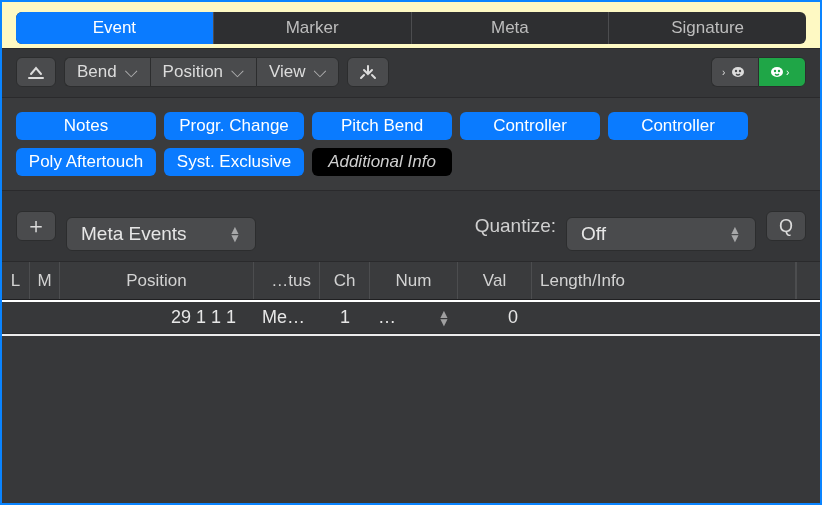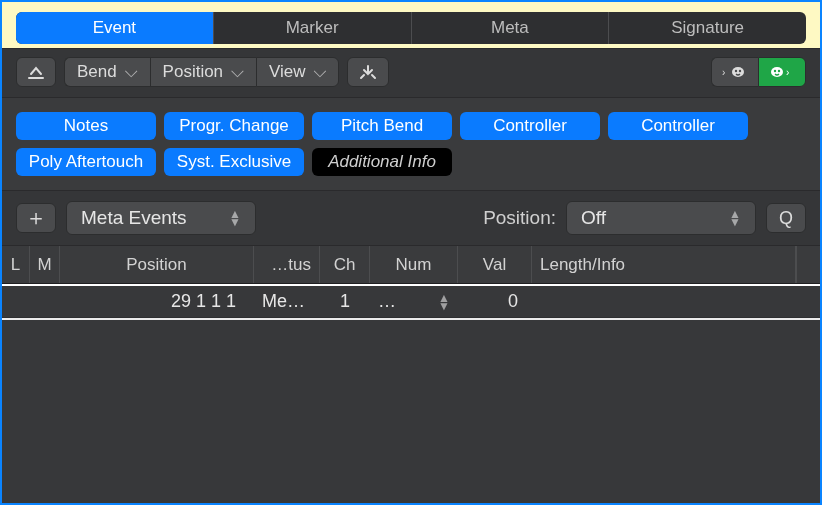--- a/index.html
+++ b/index.html
@@ -121,20 +121,21 @@
     border-radius: 6px;
     border: 1px solid #2c2d2e;
     height: 34px;
     display: flex;
     align-items: center;
     padding: 0 14px;
     font-size: 19px;
     min-width: 190px;
     justify-content: space-between;
     cursor: pointer;
+    margin-top: 16px;
   }
   .q-label { font-size: 19px; color: #cfcfcf; margin-left: 36px; }
   .q-select { min-width: 190px; }
   .q-btn { width: 40px; justify-content: center; font-size: 18px; }
 
   
   .thead {
     display: flex;
     align-items: stretch;
     background: #3a3b3d;
@@ -261,21 +262,21 @@
 
   <div class="meta-row">
     <div class="btn plus-btn">
         <span>＋</span>
       </div>
     <div class="meta-select">
       <span>Meta Events</span>
       <span class="updown">▲<br>▼</span>
     </div>
     <div class="spacer"></div>
-    <div class="q-label">Position:</div>
+    <div class="q-label">Quantize:</div>
     <div class="meta-select q-select">
       <span>Off</span>
       <span class="updown">▲<br>▼</span>
     </div>
     <div class="btn q-btn">Q</div>
   </div>
 
   <div class="thead">
     <div class="th L">L</div>
     <div class="th M">M</div>

